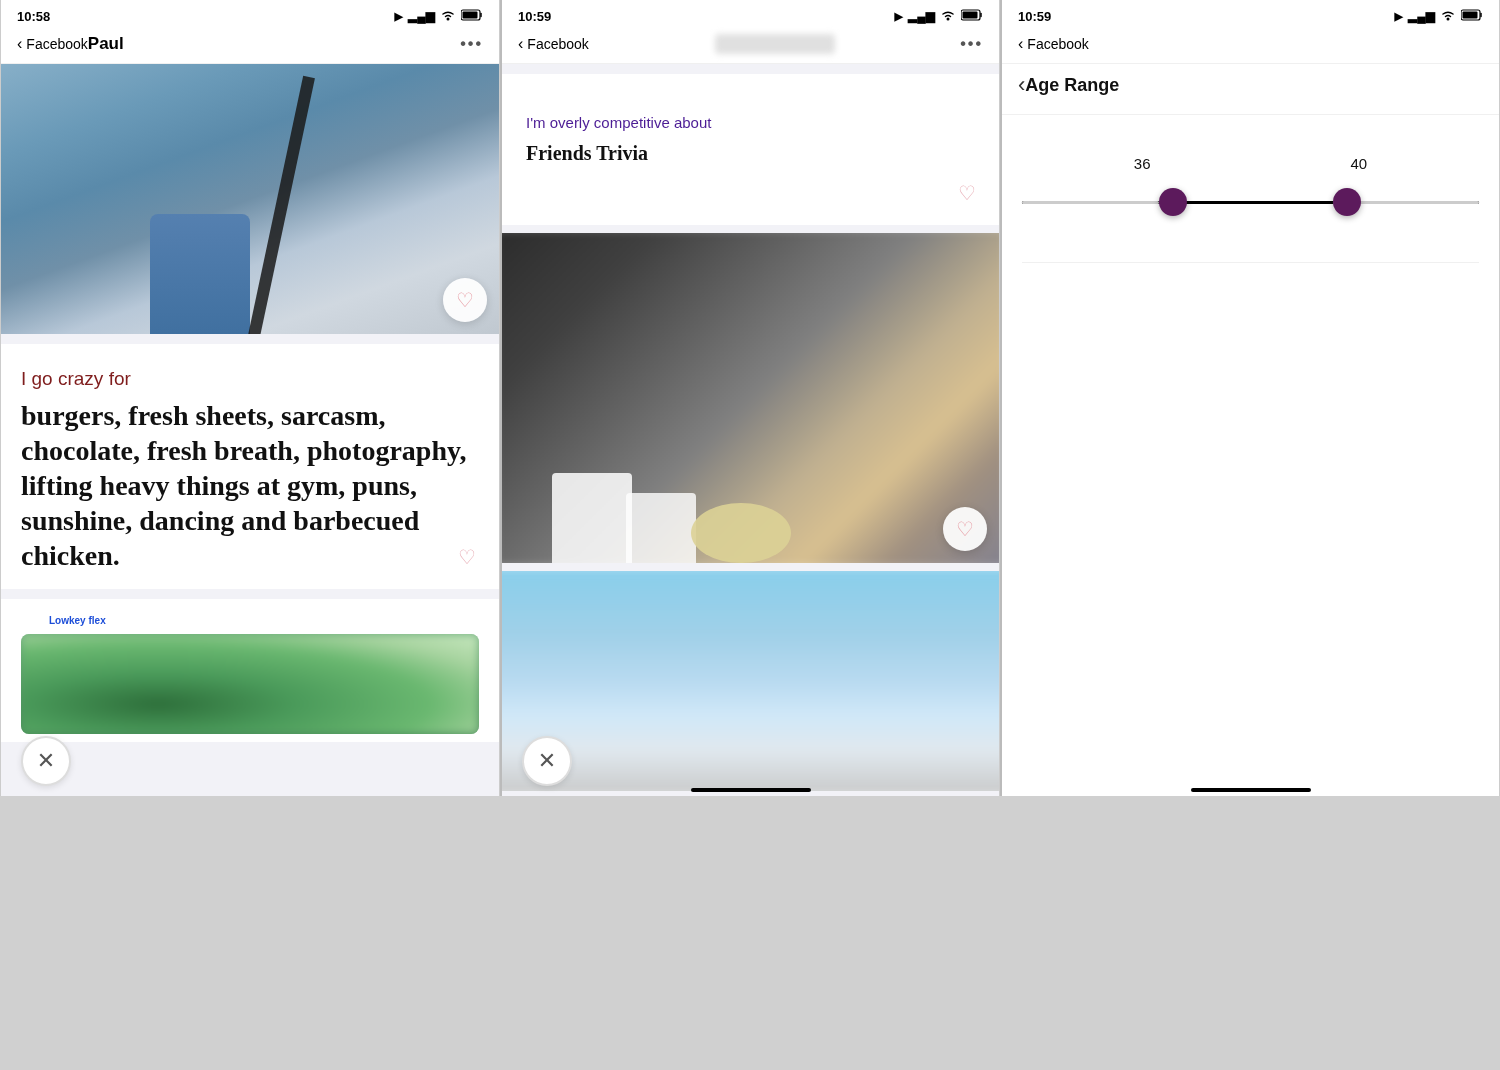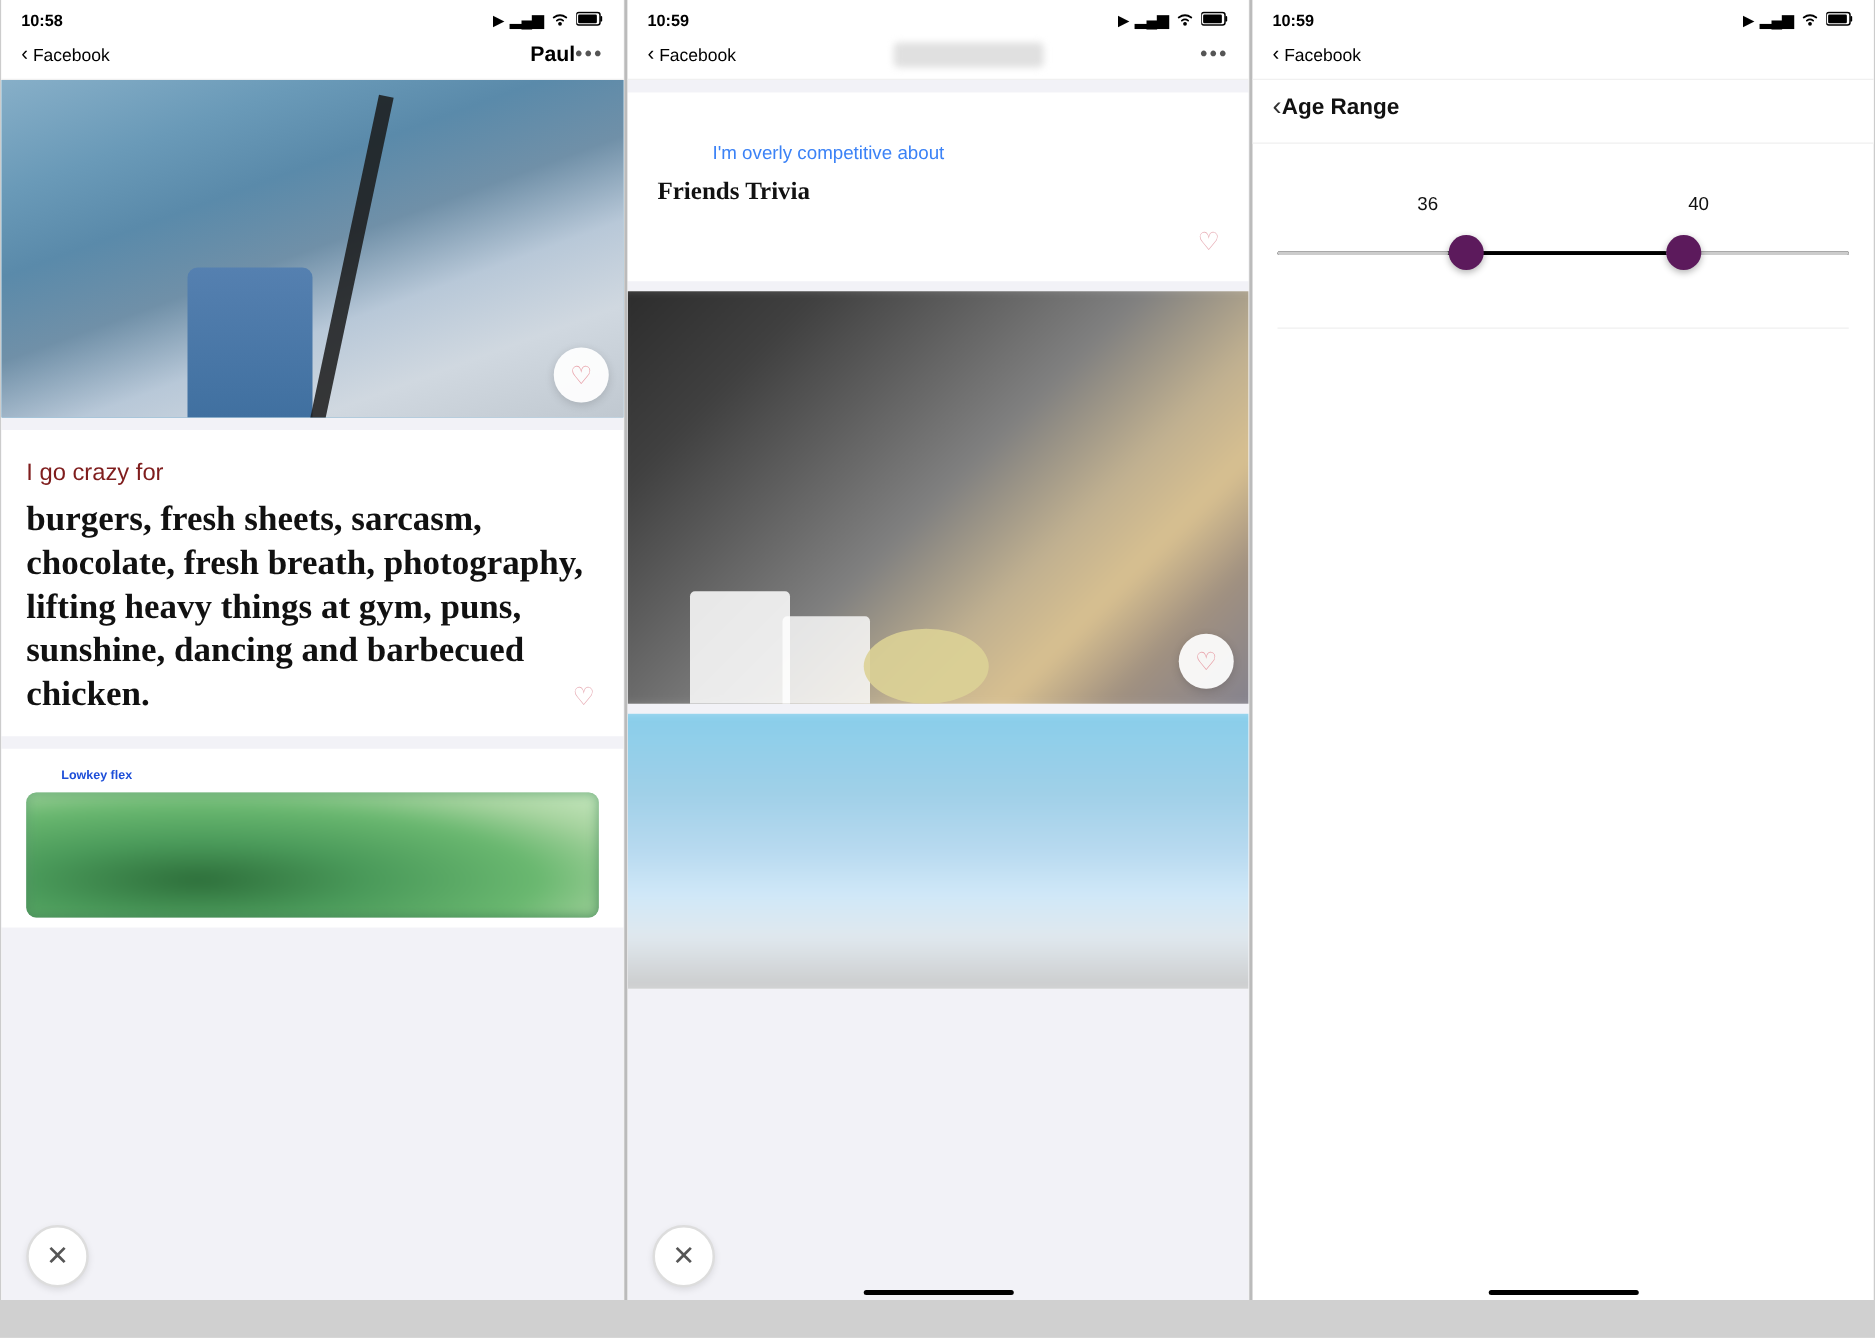--- a/index.html
+++ b/index.html
@@ -16,21 +16,21 @@
     .phones-container {
       display: flex;
       flex-direction: row;
       gap: 0px;
       width: 1500px;
       height: 1070px;
       background: #d0d0d0;
     }
     .phone {
       width: 500px;
-      height: 1040px;
+      height: 796px;
       background: #fff;
       position: relative;
       overflow: hidden;
       border-left: 1px solid #ccc;
       border-right: 1px solid #ccc;
     }
     
     .status-bar {
       display: flex;
       justify-content: space-between;
@@ -69,21 +69,21 @@
       gap: 4px;
     }
     .nav-back .chevron {
       font-size: 16px;
     }
     .nav-title {
       font-size: 17px;
       font-weight: 600;
       color: #000;
       flex: 1;
-      text-align: right;
+      text-align: left;
     }
     .nav-more {
       font-size: 20px;
       color: #555;
       font-weight: 700;
       letter-spacing: 1px;
     }
     
     .phone1-content {
       overflow-y: auto;
@@ -206,23 +206,22 @@
       filter: blur(3px);
     }
     .trivia-card {
       background: #fff;
       margin: 10px 0 8px 0;
       padding: 40px 24px 60px 24px;
       position: relative;
     }
     .trivia-label {
       font-size: 15px;
-      color: #3b82f6;
+      color: #4c1d95;
       margin-bottom: 10px;
-      margin-left: 44px;
     }
     .trivia-title {
       font-size: 20px;
       font-weight: 800;
       color: #111;
       line-height: 1.2;
       font-family: Georgia, 'Times New Roman', serif;
     }
     .photo-card {
       background: #fff;

